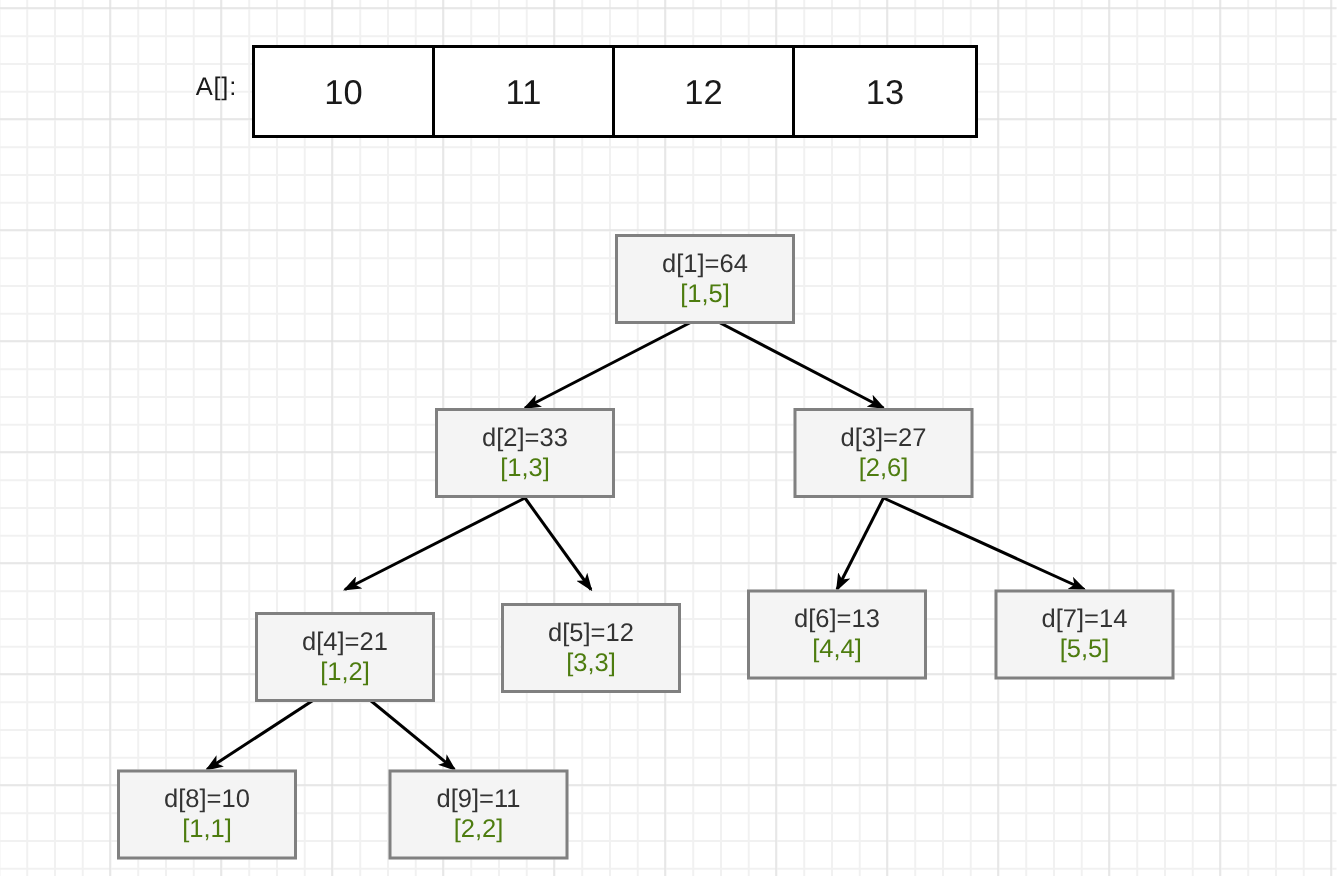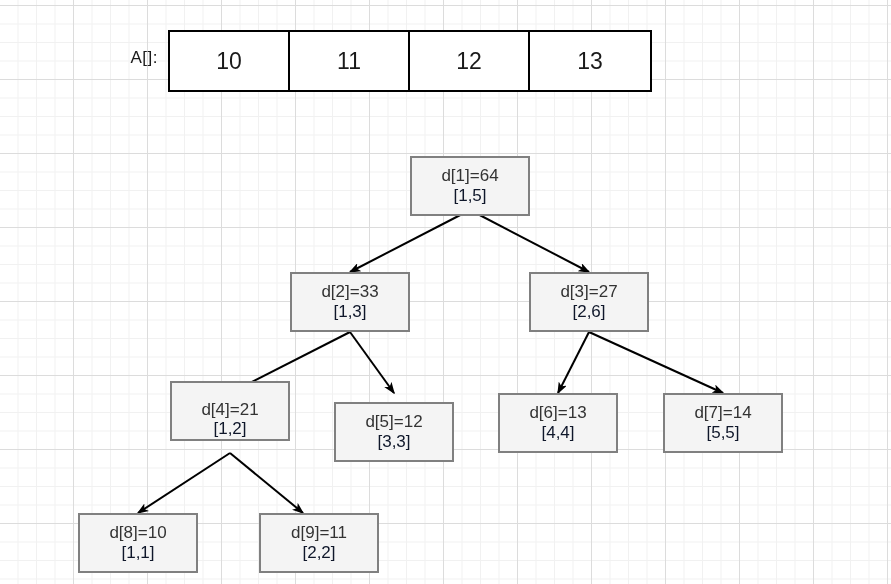--- a/index.html
+++ b/index.html
@@ -87,21 +87,21 @@
     align-items: center;
     justify-content: center;
     line-height: 1.15;
   }
   .node-main {
     font-size: 17px;
     color: #333333;
   }
   .node-range {
     font-size: 17px;
-    color: #0f172a;
+    color: #4d7c0f;
   }
 </style>
 </head>
 <body>
 
 <div id="canvas">
 
   <div id="array-label">A[]:</div>
 
   <div id="array-row">
@@ -135,21 +135,21 @@
         <div class="node-range">[1,5]</div>
       </div>
       <div class="tree-node" style="left: 290px; top: 272px;">
         <div class="node-main">d[2]=33</div>
         <div class="node-range">[1,3]</div>
       </div>
       <div class="tree-node" style="left: 529px; top: 272px;">
         <div class="node-main">d[3]=27</div>
         <div class="node-range">[2,6]</div>
       </div>
-      <div class="tree-node" style="left: 170px; top: 381px; justify-content: flex-end;">
+      <div class="tree-node" style="left: 170px; top: 408px;">
         <div class="node-main">d[4]=21</div>
         <div class="node-range">[1,2]</div>
       </div>
       <div class="tree-node" style="left: 334px; top: 402px;">
         <div class="node-main">d[5]=12</div>
         <div class="node-range">[3,3]</div>
       </div>
       <div class="tree-node" style="left: 498px; top: 393px;">
         <div class="node-main">d[6]=13</div>
         <div class="node-range">[4,4]</div>

